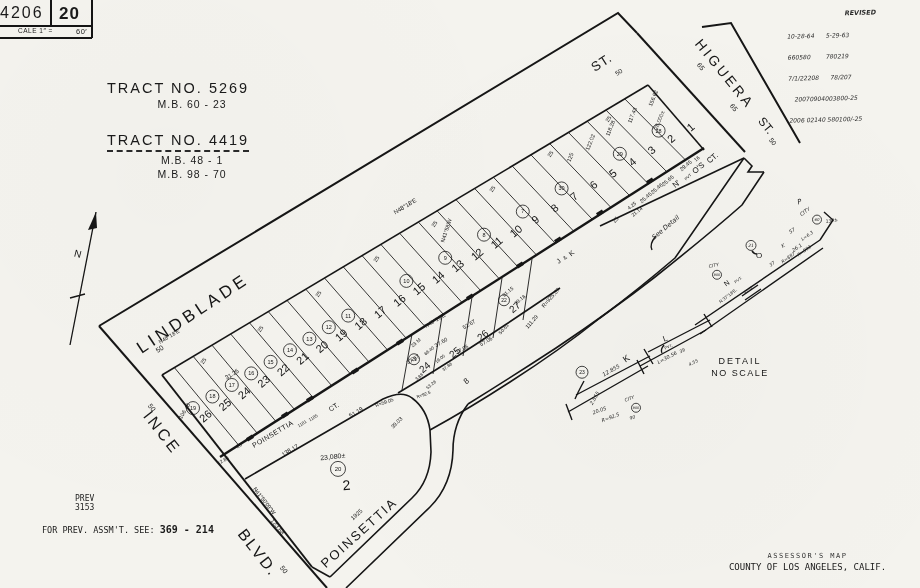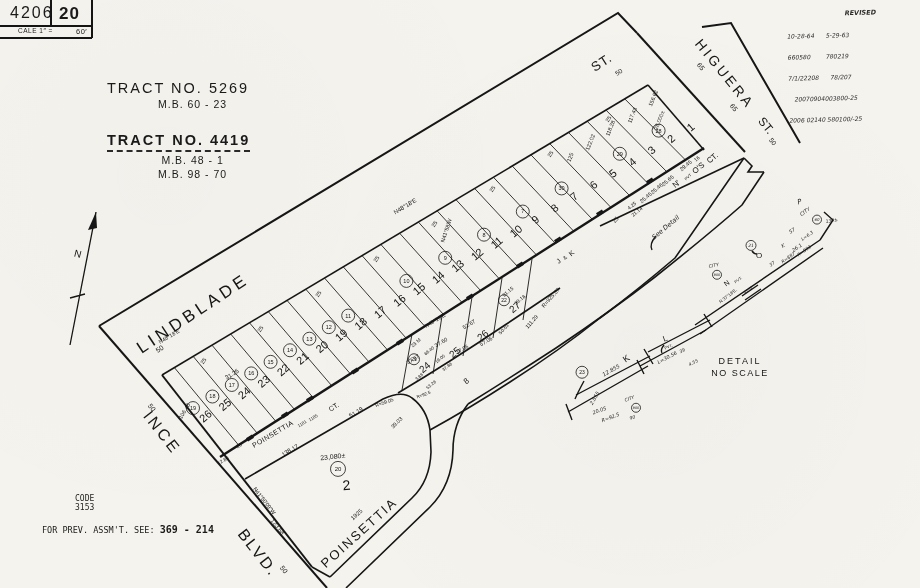--- a/index.html
+++ b/index.html
@@ -31,53 +31,57 @@
 </head>
 <body>
 
 <div class="page">
 
   <div class="abs" style="left:0;top:0;width:94px;height:40px;">
     <div class="vline" style="left:50px;top:0;height:26px;"></div>
     <div class="vline" style="left:91px;top:0;height:38px;"></div>
     <div class="hline" style="left:0;top:25px;width:92px;"></div>
     <div class="hline" style="left:0;top:37px;width:92px;"></div>
-    <div class="abs book" style="left:10px;top:4px;">4206</div>
+    <div class="abs book" style="left:0;top:4px;">4206</div>
     <div class="abs pageno" style="left:59px;top:4px;">20</div>
     <div class="abs scale" style="left:2px;top:27px;">CALE 1″ =</div>
     <div class="abs scale" style="left:60px;top:27px;font-size:7.5px;">60′</div>
   </div>
 
 
   <div class="abs revised" style="left:788px;top:-4px;width:130px;">
     <div class="rv-title">REVISED</div>
     <div>10-28-64      5-29-63</div>
     <div>660580        780219</div>
     <div>7/1/22208      78/207</div>
     <div>   20070904003800-25</div>
     <div>2006 02140 580100/-25</div>
   </div>
 
   <div class="abs" style="left:107px;top:80px;">
     <div class="tract-name">TRACT  NO.  5269</div>
     <div class="tract-mb">M.B. 60 - 23</div>
-    <div class="tract-name t-dash" style="margin-top:22px;display:inline-block;font-weight:bold;">TRACT  NO.  4419</div>
+    <div class="tract-name t-dash" style="margin-top:22px;display:inline-block;">TRACT  NO.  4419</div>
     <div class="tract-mb">M.B. 48 - 1</div>
     <div class="tract-mb">M.B. 98 - 70</div>
   </div>
 
   <div class="abs footer-small mono" style="left:75px;top:494px;">
-    <div>CODE</div>
+    <div>PREV</div>
     <div>3153</div>
   </div>
   <div class="abs mono" style="left:42px;top:524px;font-size:8.5px;">
     <span>FOR PREV. ASSM'T. SEE:</span>
     <span style="font-weight:bold;font-size:10px;">369 - 214</span>
   </div>
 
+  <div class="abs mono" style="left:700px;top:552px;width:215px;text-align:center;">
+    <div style="font-size:7px;letter-spacing:1.5px;color:#333;">ASSESSOR'S MAP</div>
+    <div style="font-size:9px;margin-top:2px;">COUNTY OF LOS ANGELES, CALIF.</div>
+  </div>
 
   <svg id="map-svg" class="abs" style="left:0;top:0;" width="920" height="588" viewBox="0 0 920 588">
 
     <g class="ln" stroke-width="2">
       <path d="M99,326 L618,13 L637,33"></path>
       <path d="M702,27 L731,23 L800,143"></path>
       <path d="M637,33 L745,152"></path>
       <path d="M99,326 L327,588"></path>
       <path d="M162,375 L312,567"></path>
     </g>

